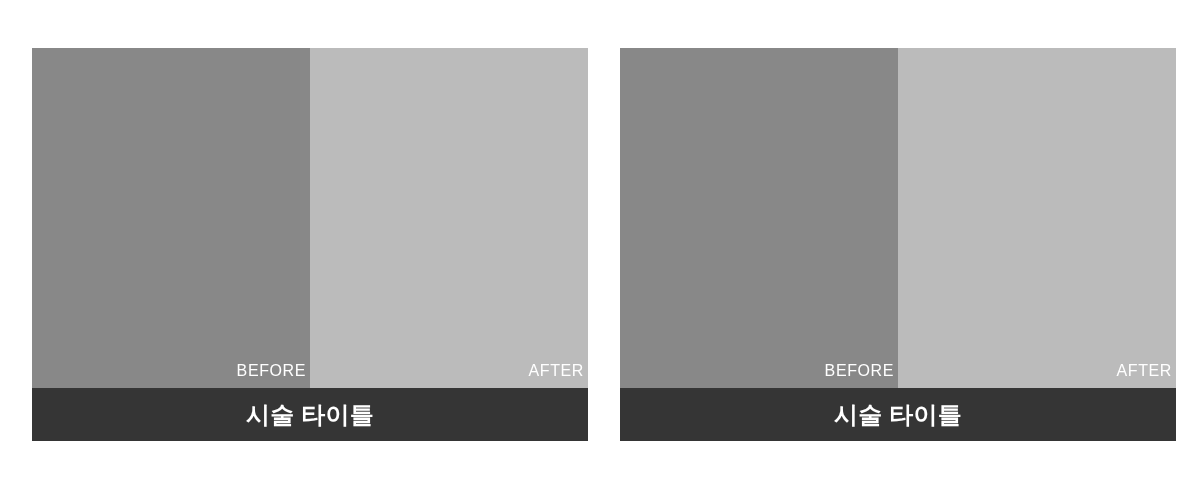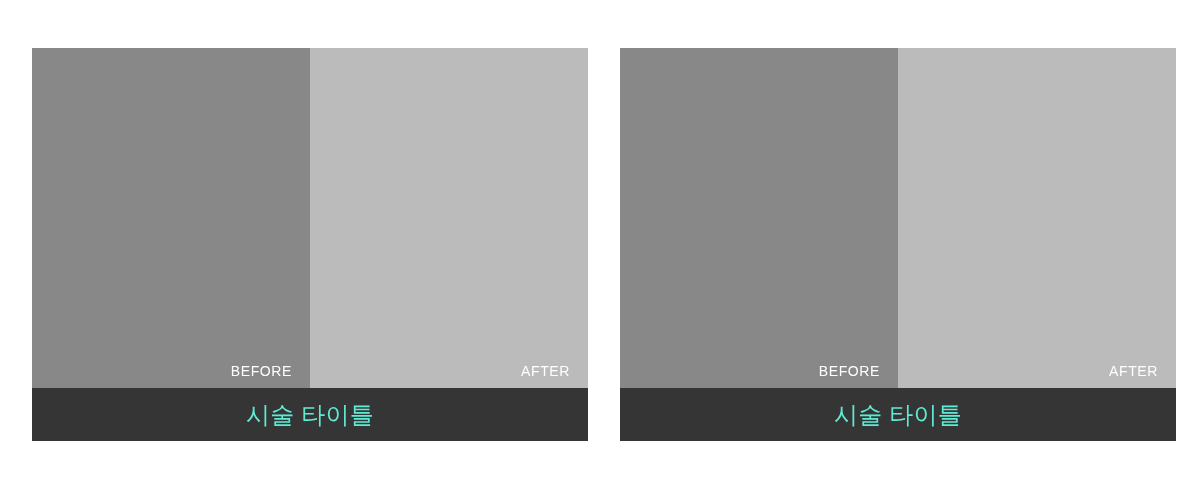--- a/index.html
+++ b/index.html
@@ -60,44 +60,44 @@
     text-decoration: underline;
   }
   .ba-photo {
     position: absolute;
     inset: 0;
     width: 100%;
     height: 100%;
   }
   .ba-tag {
     position: absolute;
-    right: 18px;
+    right: 4px;
     bottom: 9px;
     color: #ffffff;
-    font-size: 14px;
+    font-size: 16px;
     line-height: 16px;
     letter-spacing: 0.6px;
     font-weight: 400;
     white-space: nowrap;
     margin-top: 16px;
   }
   .ba-titlebar {
     width: 556px;
     height: 53px;
     background: #353535;
     display: flex;
     align-items: center;
     justify-content: center;
     box-sizing: border-box;
   }
   .ba-title {
-    color: #5eead4;
+    color: #ffffff;
     font-size: 24px;
     line-height: 28px;
-    font-weight: normal;
+    font-weight: bold;
     letter-spacing: 0.2px;
     white-space: nowrap;
   }
 </style>
 </head>
 <body>
 
 <div class="stage" style="background: rgb(255, 255, 255);">
 
   <div class="gallery">

